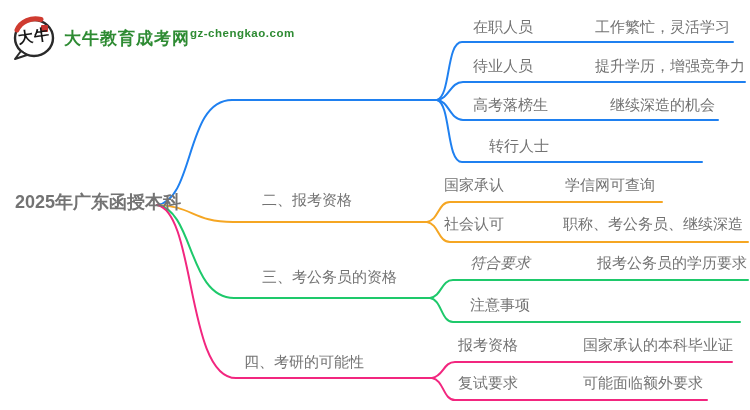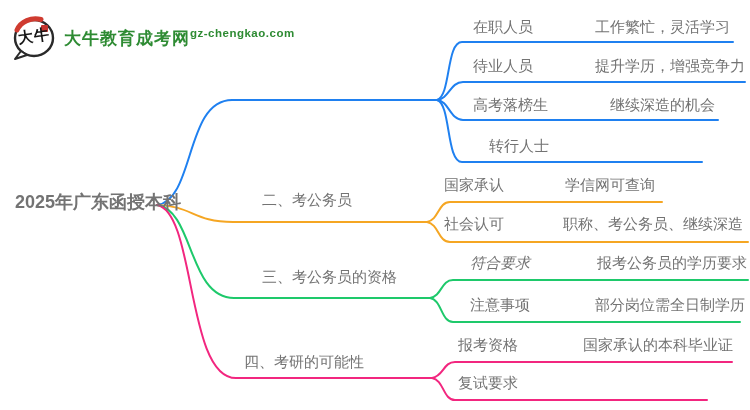--- a/index.html
+++ b/index.html
@@ -74,30 +74,30 @@
   <div class="txt root-title" style="left:15px;top:192px;">2025年广东函授本科</div>
 
   <div class="txt child-label" style="left:473px;top:18px;">在职人员</div>
   <div class="txt child-detail" style="left:595px;top:18px;">工作繁忙，灵活学习</div>
   <div class="txt child-label" style="left:473px;top:57px;">待业人员</div>
   <div class="txt child-detail" style="left:595px;top:57px;">提升学历，增强竞争力</div>
   <div class="txt child-label" style="left:473px;top:96px;">高考落榜生</div>
   <div class="txt child-detail" style="left:610px;top:96px;">继续深造的机会</div>
   <div class="txt child-label" style="left:473px;top:137px;margin-left:16px;">转行人士</div>
 
-  <div class="txt branch-label" style="left:262px;top:191px;">二、考公务员</div>
+  <div class="txt branch-label" style="left:262px;top:191px;">二、报考资格</div>
   <div class="txt child-label" style="left:444px;top:176px;">国家承认</div>
   <div class="txt child-detail" style="left:565px;top:176px;">学信网可查询</div>
   <div class="txt child-label" style="left:444px;top:215px;">社会认可</div>
   <div class="txt child-detail" style="left:563px;top:215px;">职称、考公务员、继续深造</div>
 
   <div class="txt branch-label" style="left:262px;top:268px;">三、考公务员的资格</div>
   <div class="txt child-label" style="left:470px;top:254px;font-style:italic;">符合要求</div>
   <div class="txt child-detail" style="left:597px;top:254px;">报考公务员的学历要求</div>
   <div class="txt child-label" style="left:470px;top:296px;">注意事项</div>
-  <div class="txt child-detail" style="left:595px;top:296px;">部分岗位需全日制学历</div>
 
   <div class="txt branch-label" style="left:244px;top:353px;">四、考研的可能性</div>
   <div class="txt child-label" style="left:458px;top:336px;">报考资格</div>
   <div class="txt child-detail" style="left:583px;top:336px;">国家承认的本科毕业证</div>
   <div class="txt child-label" style="left:458px;top:374px;">复试要求</div>
+  <div class="txt child-detail" style="left:583px;top:374px;">可能面临额外要求</div>
 
 </div>
 
 </body></html>

